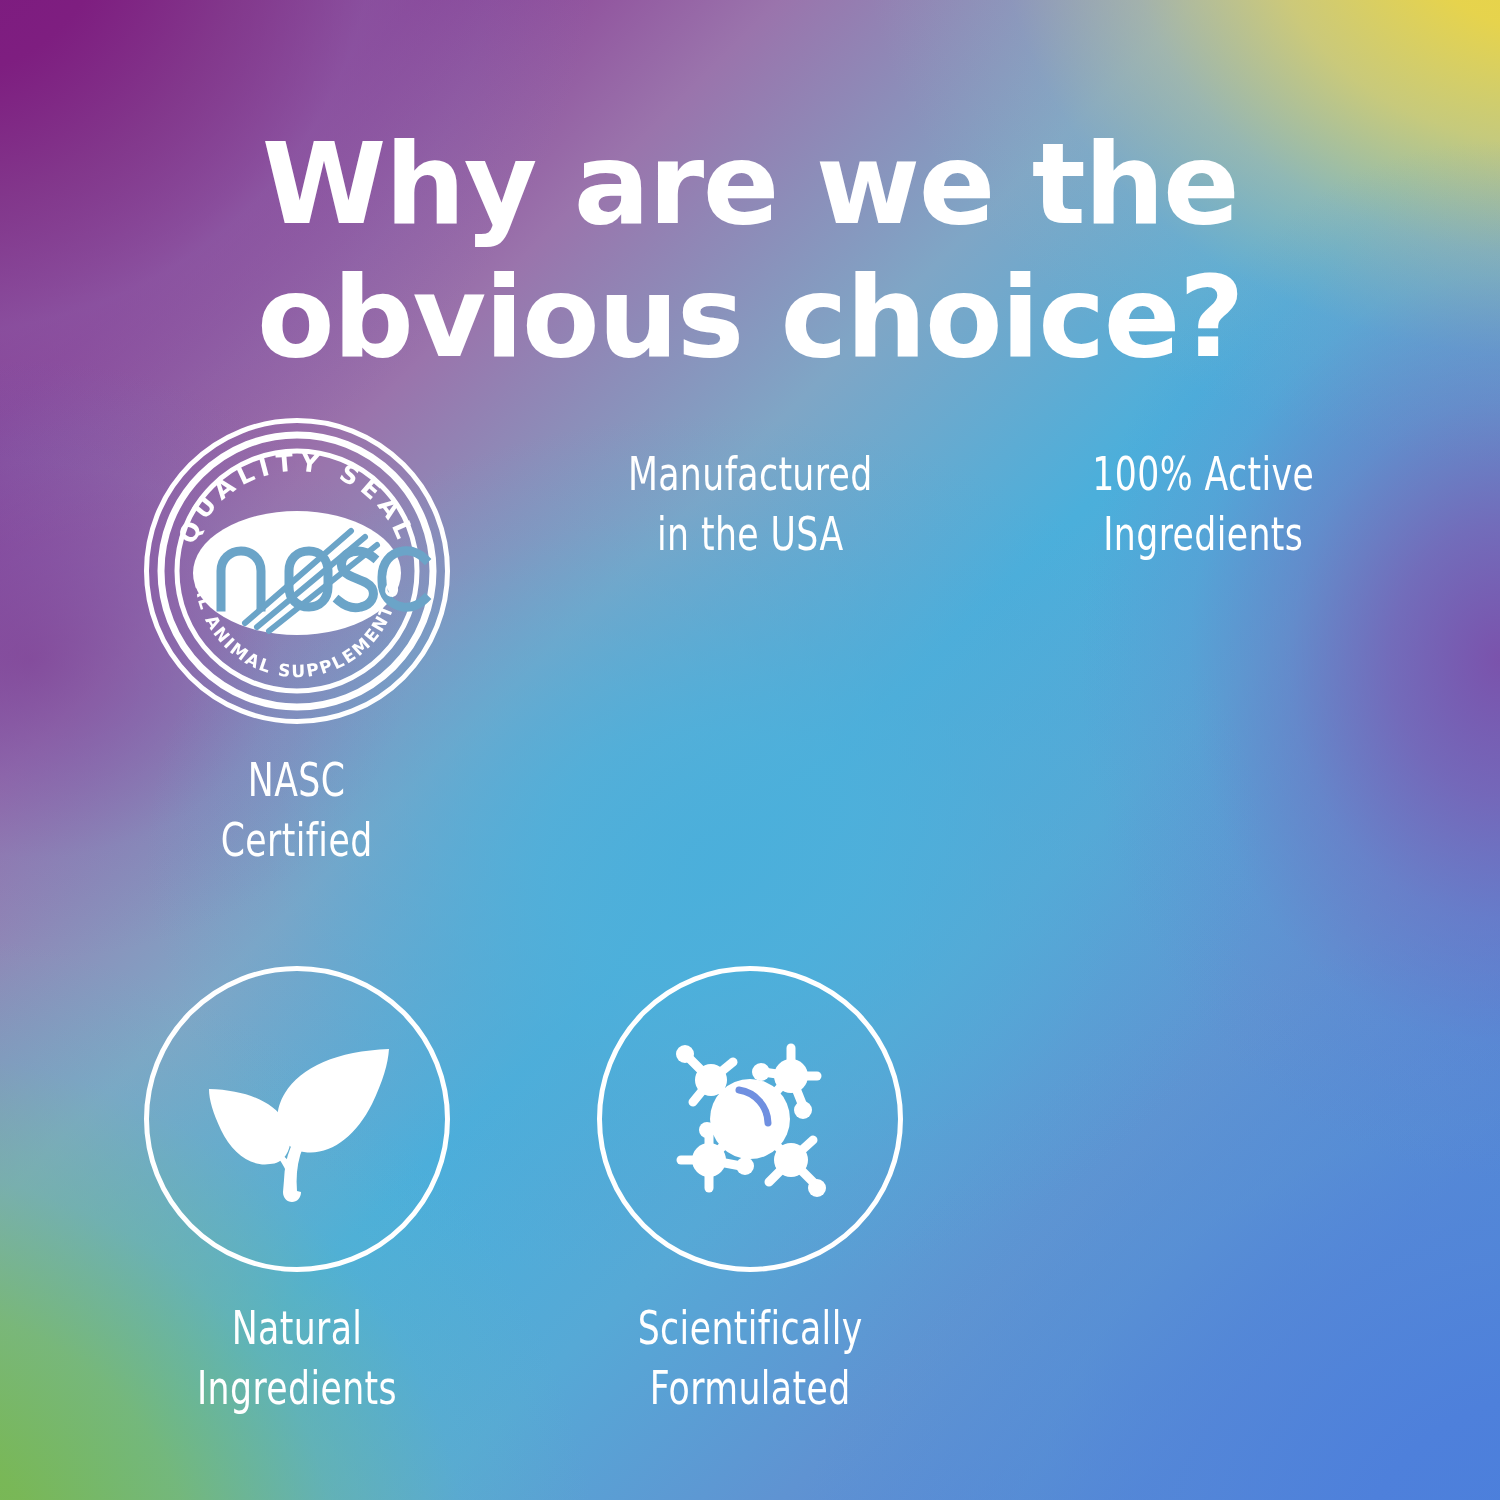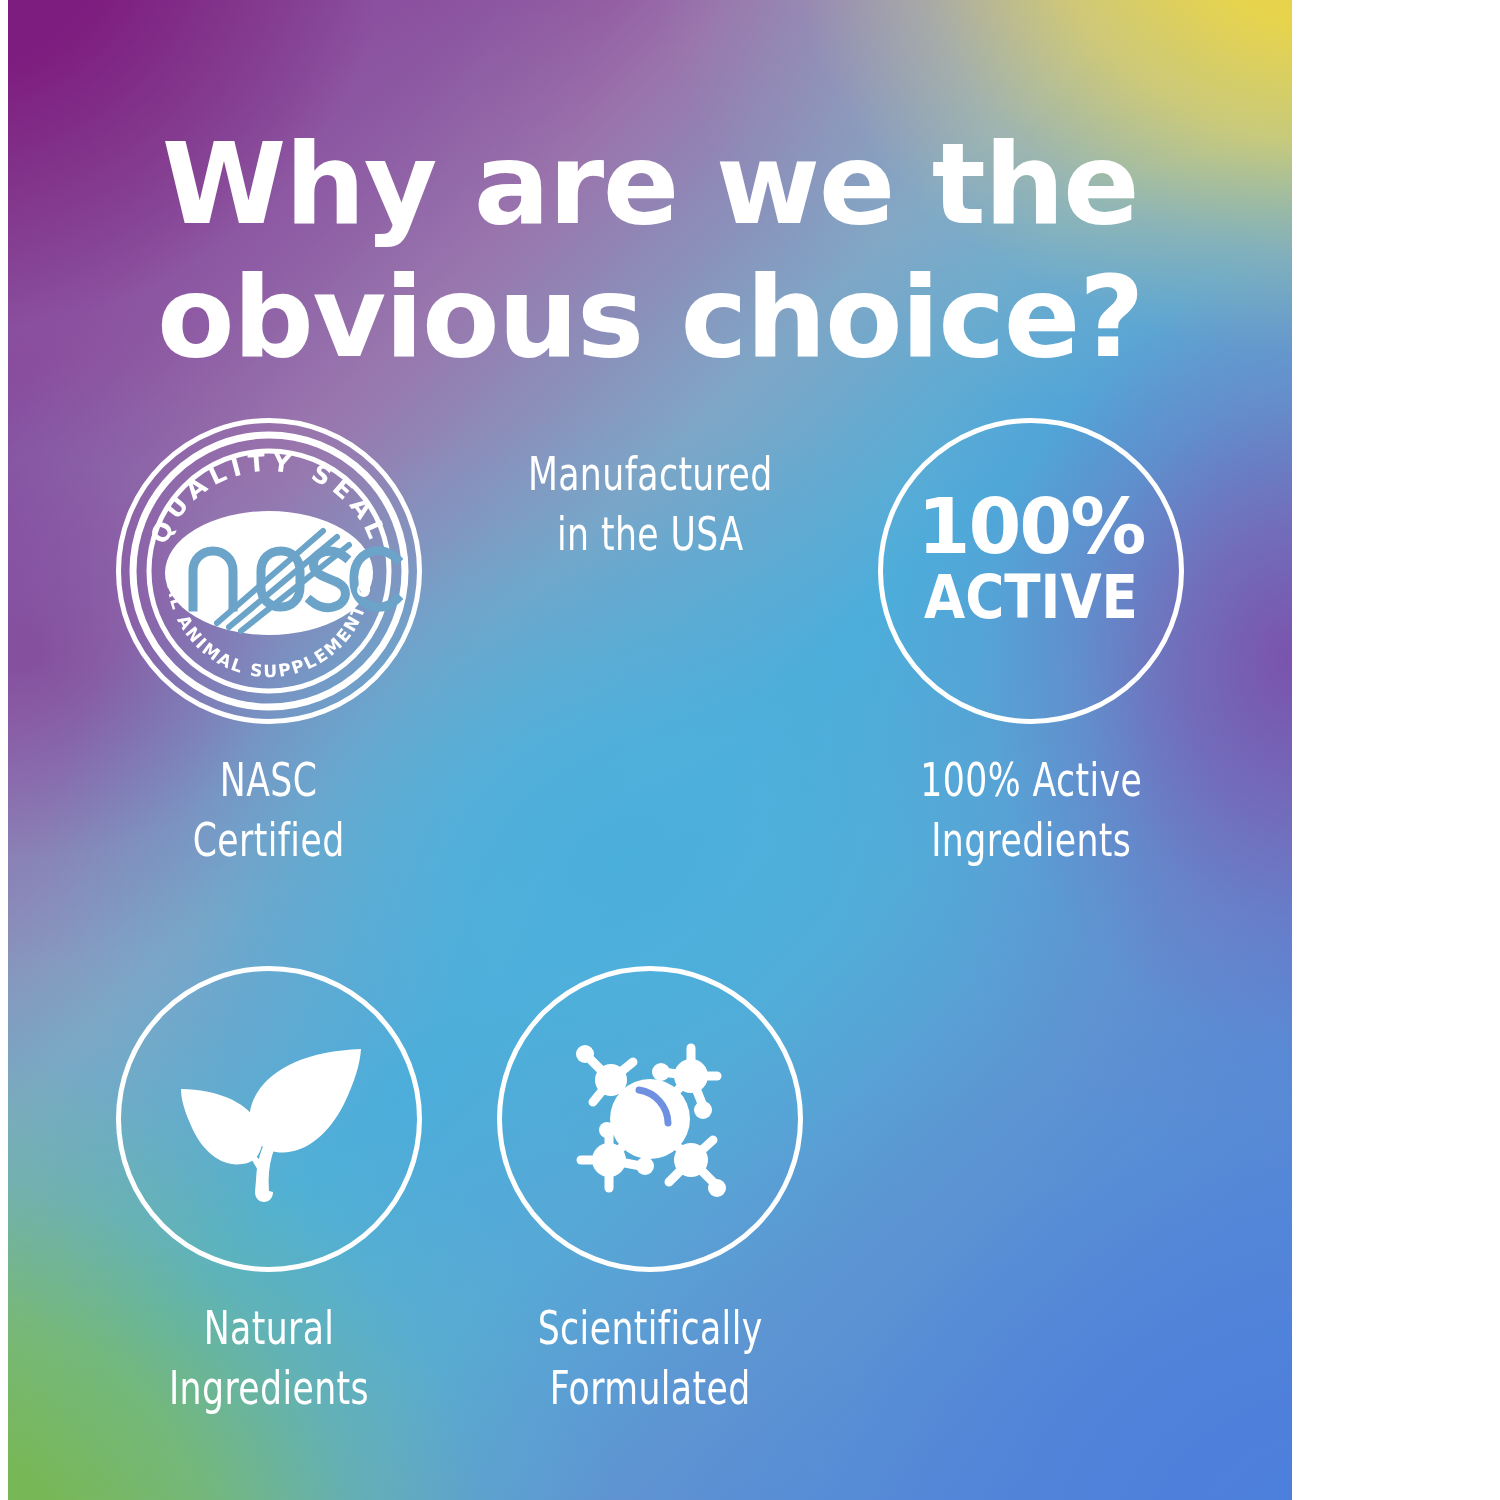--- a/index.html
+++ b/index.html
@@ -3,24 +3,23 @@
 <meta charset="utf-8">
 <style>
   html,body{margin:0;padding:0;}
   body{
     width:1500px;height:1500px;
     font-family:"Liberation Sans", sans-serif;
     overflow:hidden;
   }
   #stage{
     position:relative;
-    width:1284px;height:1500px;
+    width:1500px;height:1500px;
     overflow:hidden;
     background:#5aa6cf;
-    margin-left:8px;
   }
   
   .bg-layer{position:absolute;inset:0;}
   .bg-base{
     background:
       linear-gradient(135deg,#7d197f 0%, #8a3a93 14%, #9a74ac 26%, #7fa6c6 40%,
                       #4bafdb 53%, #56a9d6 64%, #5f93d2 76%, #5580d8 88%, #4b7fdc 100%);
   }
   .bg-yellow{
     background:radial-gradient(ellipse 700px 560px at 104% -6%,
@@ -161,26 +160,20 @@
       <div class="caption">NASC
 Certified</div>
     </div>
 
     <div class="cell">
       <div class="caption">Manufactured
 in the USA</div>
     </div>
 
     <div class="cell">
-      <div class="badge">
-        <svg width="250" height="250" viewBox="0 0 250 250">
-          <text x="125" y="107" text-anchor="middle" fill="#ffffff" font-family="DejaVu Sans, sans-serif" font-weight="700" font-size="76" letter-spacing="-2">100%</text>
-          <text x="125" y="172" text-anchor="middle" fill="#ffffff" font-family="DejaVu Sans, sans-serif" font-weight="700" font-size="60" letter-spacing="0" textLength="214" lengthAdjust="spacingAndGlyphs">ACTIVE</text>
-        </svg>
-      </div>
       <div class="caption">100% Active
 Ingredients</div>
     </div>
 
     <div class="cell">
       <div class="badge">
         <svg width="208" height="208" viewBox="0 0 208 208">
           <g fill="#ffffff">
 
             <path d="M196 34 c-52 2 -88 18 -104 44 c-10 16 -10 34 -1 47 c5 7 12 11 20 12 c26 4 52 -16 68 -48 c11 -23 16 -40 17 -55 z"></path>

